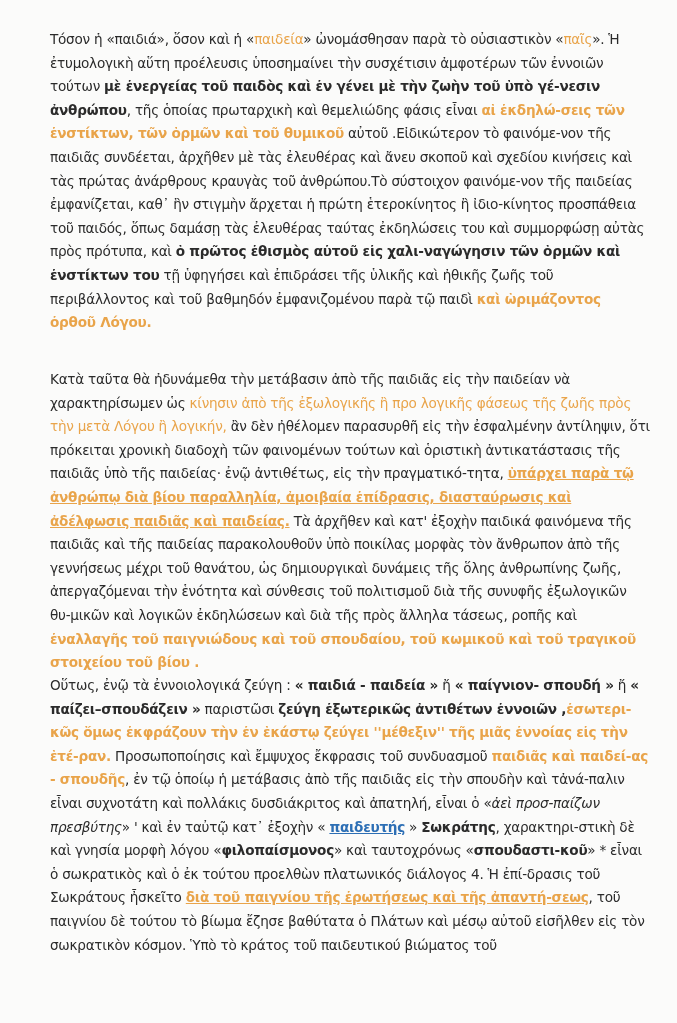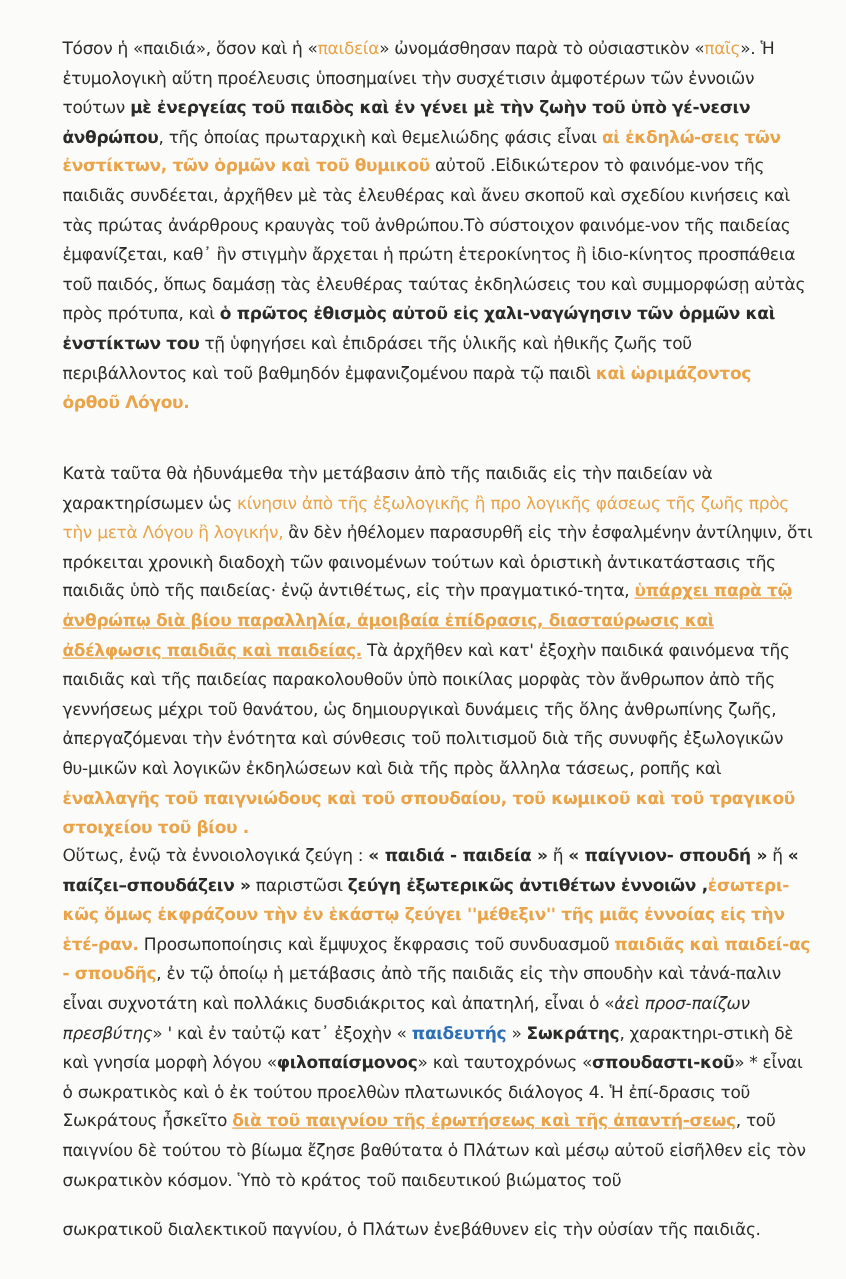--- a/index.html
+++ b/index.html
@@ -17,23 +17,22 @@
   }
   #p1 { top:17px; }
   #p2 { top:357px; }
   #p3 { top:663px; }
   #p4 { top:962px; }
   .hl { color:#e9a44a; }
   .hlb { color:#e9a44a; font-weight:bold; }
   .ul { text-decoration:underline; text-decoration-color:#e9a44a; }
   .b { font-weight:bold; }
   .i { font-style:italic; }
-  .blue { color:#2d6fb5; font-weight:bold; }
+  .blue { color:#2d6fb5; font-weight:bold;text-decoration:underline; }
 </style>
 </head>
 <body>
 
 <div class="page">
   <p class="para" id="p1"><span>Τόσον ἡ «παιδιά», ὅσον καὶ ἡ «</span><span class="hl">παιδεία</span><span>» ὠνομάσθησαν παρὰ τὸ οὐσιαστικὸν «</span><span class="hl">παῖς</span><span>».  Ἡ ἐτυμολογικὴ αὕτη προέλευσις ὑποσημαίνει τὴν συσχέτισιν ἀμφοτέρων τῶν ἐννοιῶν τούτων </span><span class="b">μὲ ἐνεργείας τοῦ παιδὸς καὶ ἐν γένει μὲ τὴν ζωὴν τοῦ ὑπὸ γέ-νεσιν ἀνθρώπου</span><span>, τῆς ὁποίας πρωταρχικὴ καὶ θεμελιώδης φάσις εἶναι </span><span class="hlb">αἱ ἐκδηλώ-σεις τῶν ἐνστίκτων, τῶν ὁρμῶν καὶ τοῦ θυμικοῦ</span><span> αὐτοῦ .Εἰδικώτερον τὸ φαινόμε-νον τῆς παιδιᾶς συνδέεται, ἀρχῆθεν μὲ τὰς ἐλευθέρας καὶ ἄνευ σκοποῦ καὶ σχεδίου κινήσεις καὶ τὰς πρώτας ἀνάρθρους κραυγὰς τοῦ ἀνθρώπου.Τὸ σύστοιχον φαινόμε-νον τῆς παιδείας ἐμφανίζεται, καθ᾽ ἣν στιγμὴν ἄρχεται ἡ πρώτη ἑτεροκίνητος ἢ ἰδιο-κίνητος προσπάθεια τοῦ παιδός, ὅπως δαμάσῃ τὰς ἐλευθέρας ταύτας ἐκδηλώσεις του καὶ συμμορφώσῃ αὐτὰς πρὸς πρότυπα, καὶ </span><span class="b">ὁ πρῶτος ἐθισμὸς αὐτοῦ εἰς χαλι-ναγώγησιν τῶν ὁρμῶν καὶ ἐνστίκτων του</span><span> τῇ ὑφηγήσει καὶ ἐπιδράσει τῆς ὑλικῆς καὶ ἠθικῆς ζωῆς τοῦ περιβάλλοντος καὶ τοῦ βαθμηδόν ἐμφανιζομένου παρὰ τῷ παιδὶ </span><span class="hlb">καὶ ὡριμάζοντος ὀρθοῦ Λόγου.</span></p>
   <p class="para" id="p2"><span>Κατὰ ταῦτα θὰ ἠδυνάμεθα τὴν μετάβασιν ἀπὸ τῆς παιδιᾶς εἰς τὴν παιδείαν νὰ χαρακτηρίσωμεν ὡς </span><span class="hl">κίνησιν ἀπὸ τῆς ἐξωλογικῆς ἢ προ λογικῆς φάσεως τῆς ζωῆς πρὸς τὴν μετὰ Λόγου ἢ λογικήν,</span><span> ἂν δὲν ἠθέλομεν παρασυρθῆ εἰς τὴν ἐσφαλμένην ἀντίληψιν, ὅτι πρόκειται χρονικὴ διαδοχὴ τῶν φαινομένων τούτων καὶ ὁριστικὴ ἀντικατάστασις τῆς παιδιᾶς ὑπὸ τῆς παιδείας· ἐνῷ ἀντιθέτως, εἰς τὴν πραγματικό-τητα, </span><span class="hlb ul">ὑπάρχει παρὰ τῷ ἀνθρώπῳ διὰ βίου παραλληλία, ἀμοιβαία ἐπίδρασις, διασταύρωσις καὶ ἀδέλφωσις παιδιᾶς καὶ παιδείας.</span><span>  Τὰ ἀρχῆθεν καὶ κατ' ἐξοχὴν παιδικά φαινόμενα τῆς παιδιᾶς καὶ τῆς παιδείας παρακολουθοῦν ὑπὸ ποικίλας μορφὰς τὸν ἄνθρωπον ἀπὸ τῆς γεννήσεως μέχρι τοῦ θανάτου, ὡς δημιουργικαὶ δυνάμεις τῆς ὅλης ἀνθρωπίνης ζωῆς, ἀπεργαζόμεναι τὴν ἑνότητα καὶ σύνθεσις τοῦ πολιτισμοῦ διὰ τῆς συνυφῆς ἐξωλογικῶν  θυ-μικῶν καὶ λογικῶν ἐκδηλώσεων καὶ διὰ τῆς πρὸς ἄλληλα τάσεως, ροπῆς καὶ </span><span class="hlb">ἐναλλαγῆς τοῦ παιγνιώδους καὶ τοῦ σπουδαίου, τοῦ κωμικοῦ καὶ τοῦ τραγικοῦ στοιχείου τοῦ βίου .</span></p>
   <p class="para" id="p3"><span>Οὕτως, ἐνῷ τὰ ἐννοιολογικά ζεύγη : </span><span class="b">« παιδιά - παιδεία »</span><span>  ἤ </span><span class="b">« παίγνιον- σπουδή »</span><span> ἤ </span><span class="b">« παίζει–σπουδάζειν »</span><span> παριστῶσι </span><span class="b">ζεύγη ἐξωτερικῶς ἀντιθέτων ἐννοιῶν ,</span><span class="hlb">ἐσωτερι-κῶς ὅμως ἐκφράζουν τὴν ἐν ἑκάστῳ ζεύγει ''μέθεξιν'' τῆς μιᾶς ἐννοίας εἰς τὴν ἑτέ-ραν.</span><span> Προσωποποίησις καὶ ἔμψυχος ἔκφρασις τοῦ συνδυασμοῦ </span><span class="hlb">παιδιᾶς καὶ παιδεί-ας - σπουδῆς</span><span>, ἐν τῷ ὁποίῳ ἡ μετάβασις ἀπὸ τῆς παιδιᾶς εἰς τὴν σπουδὴν καὶ τἀνά-παλιν εἶναι συχνοτάτη καὶ πολλάκις δυσδιάκριτος καὶ ἀπατηλή, εἶναι ὁ «</span><span class="i">ἀεὶ προσ-παίζων πρεσβύτης</span><span>» ' καὶ ἐν ταὐτῷ κατ᾽  ἐξοχὴν « </span><span class="blue">παιδευτής</span><span> » </span><span class="b">Σωκράτης</span><span>, χαρακτηρι-στικὴ δὲ καὶ γνησία μορφὴ λόγου «</span><span class="b">φιλοπαίσμονος</span><span>» καὶ ταυτοχρόνως «</span><span class="b">σπουδαστι-κοῦ</span><span>» * εἶναι ὁ σωκρατικὸς καὶ ὁ ἐκ τούτου προελθὼν πλατωνικός διάλογος 4. Ἡ ἐπί-δρασις τοῦ Σωκράτους ἦσκεῖτο </span><span class="hlb ul">διὰ τοῦ παιγνίου τῆς ἐρωτήσεως καὶ τῆς ἀπαντή-σεως</span><span>, τοῦ παιγνίου δὲ τούτου τὸ βίωμα ἔζησε βαθύτατα ὁ Πλάτων καὶ μέσῳ αὐτοῦ εἰσῆλθεν εἰς τὸν σωκρατικὸν κόσμον. Ὑπὸ τὸ κράτος τοῦ παιδευτικού βιώματος τοῦ</span></p>
-  <p class="para" id="p4"><span>σωκρατικοῦ διαλεκτικοῦ παγνίου, ὁ Πλάτων ἐνεβάθυνεν εἰς τὴν οὐσίαν τῆς παιδιᾶς.</span></p>
 </div>
 
 </body></html>

